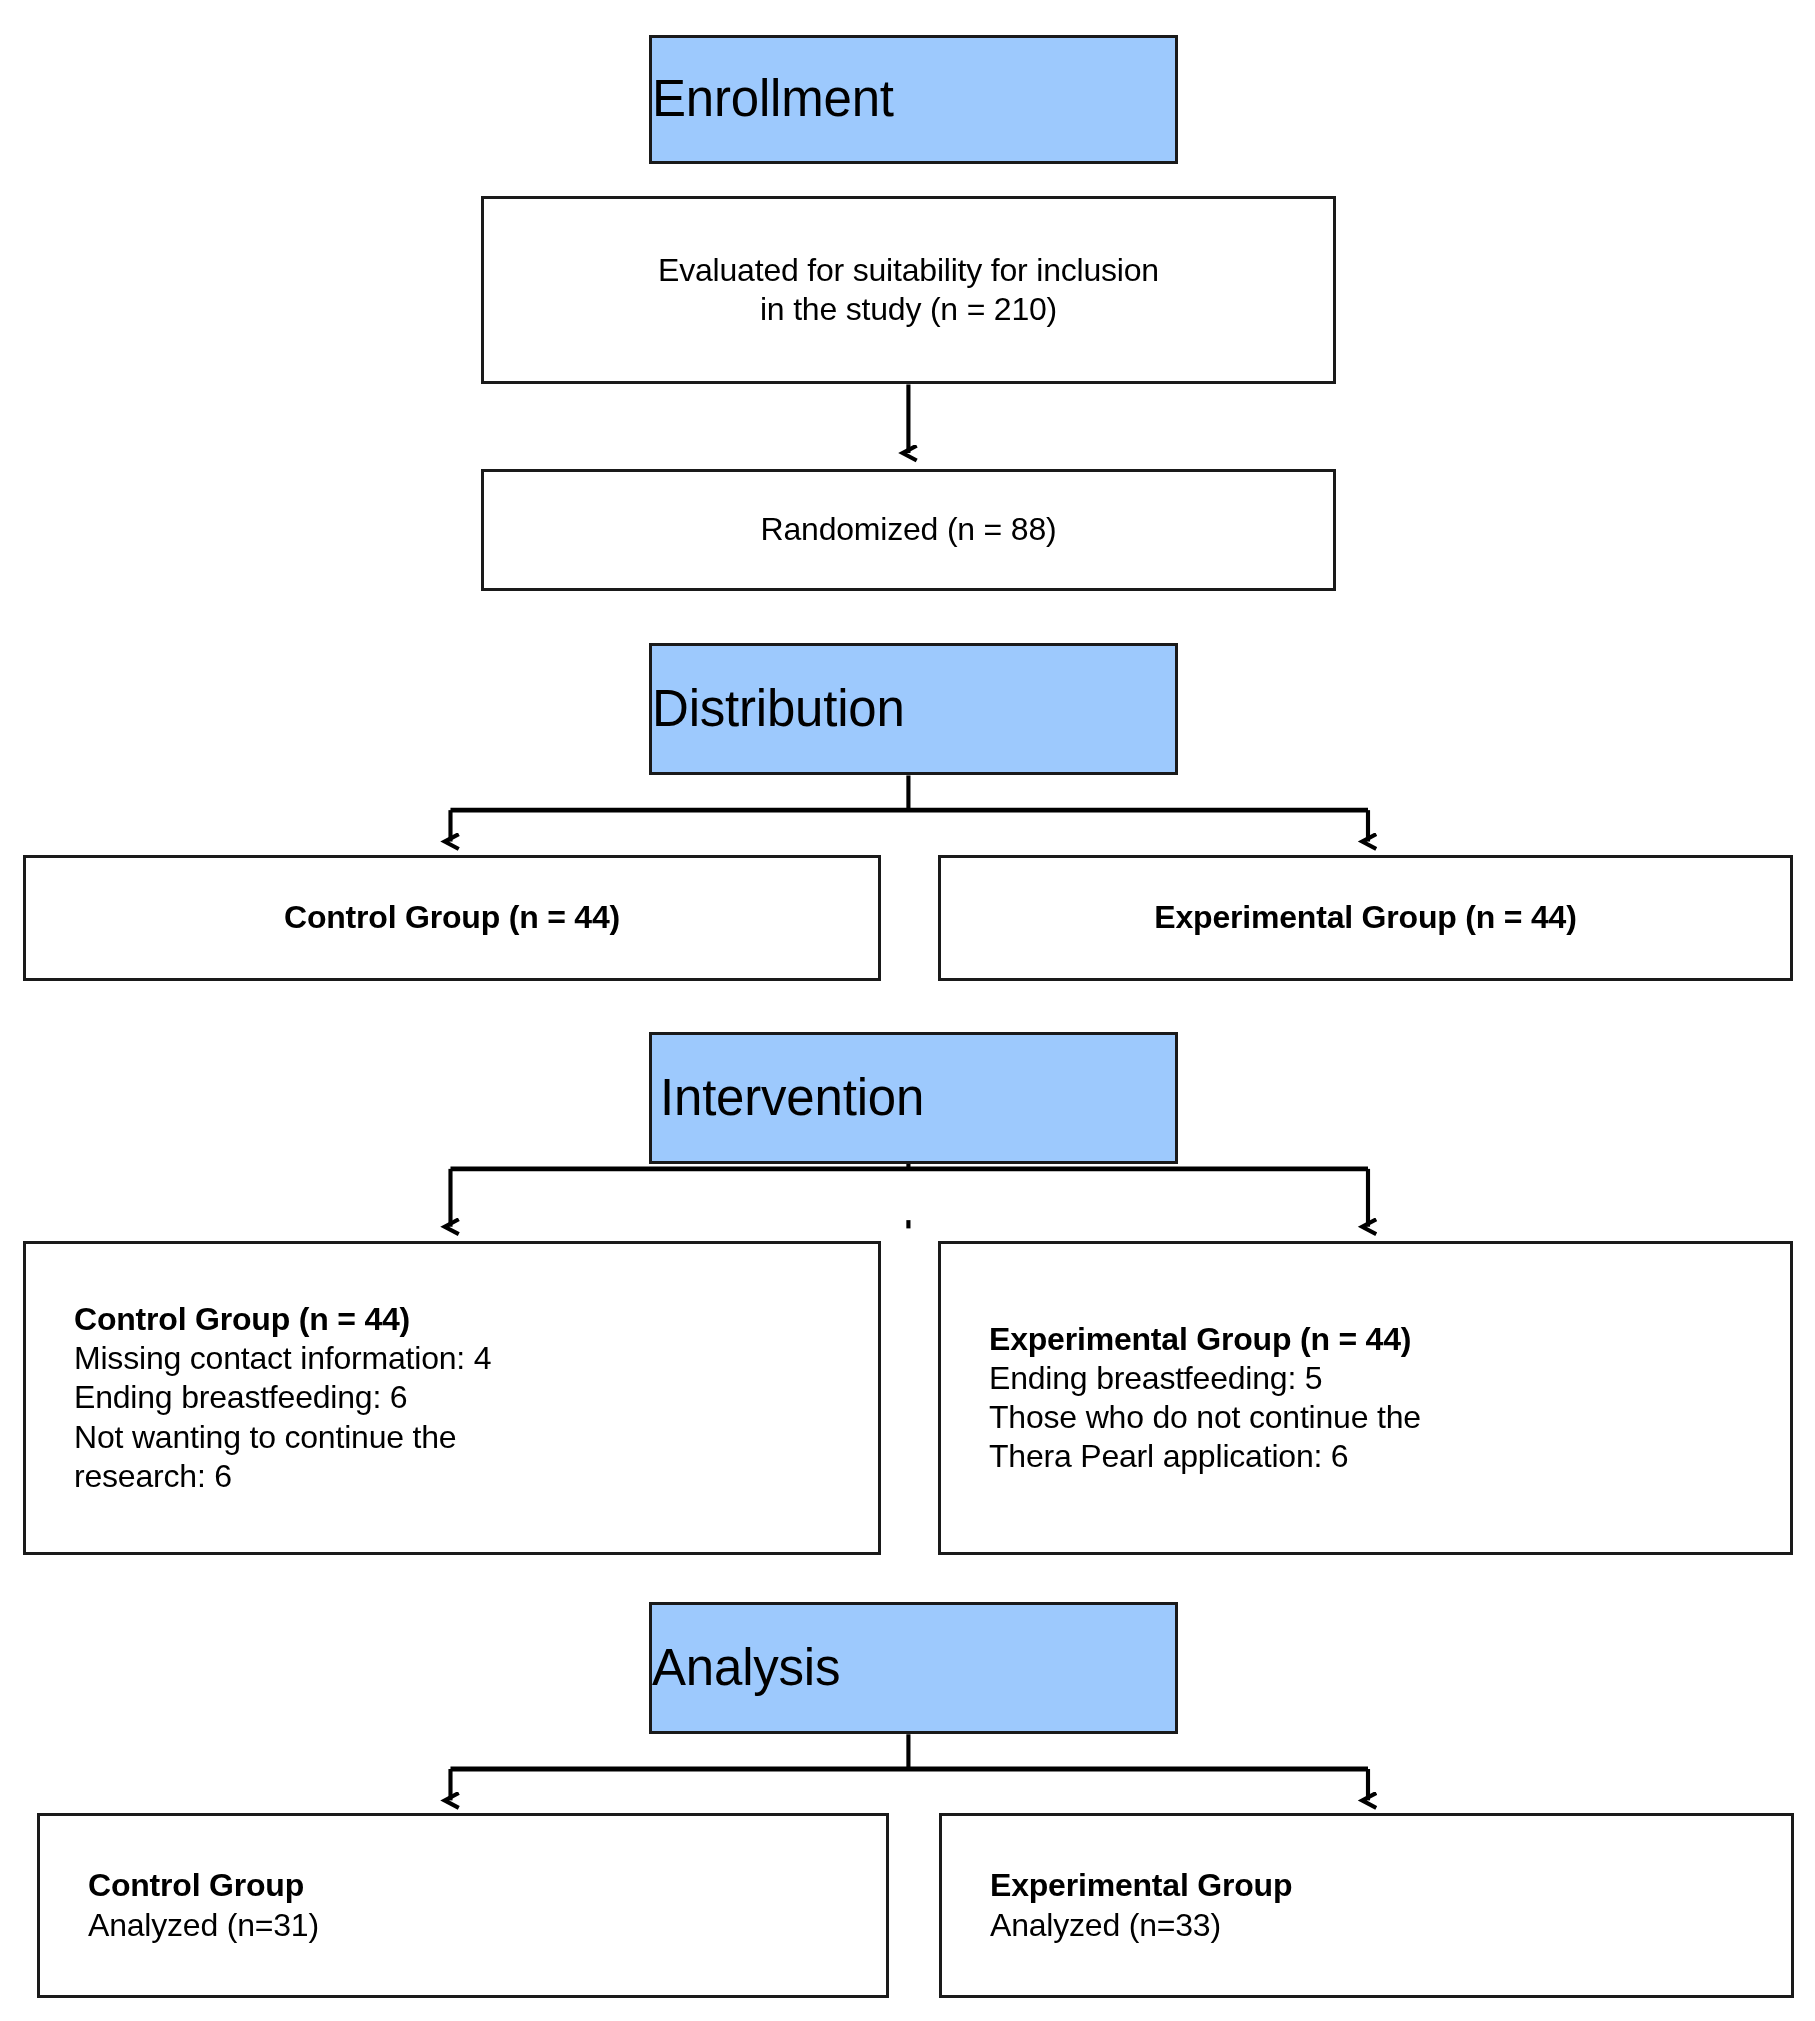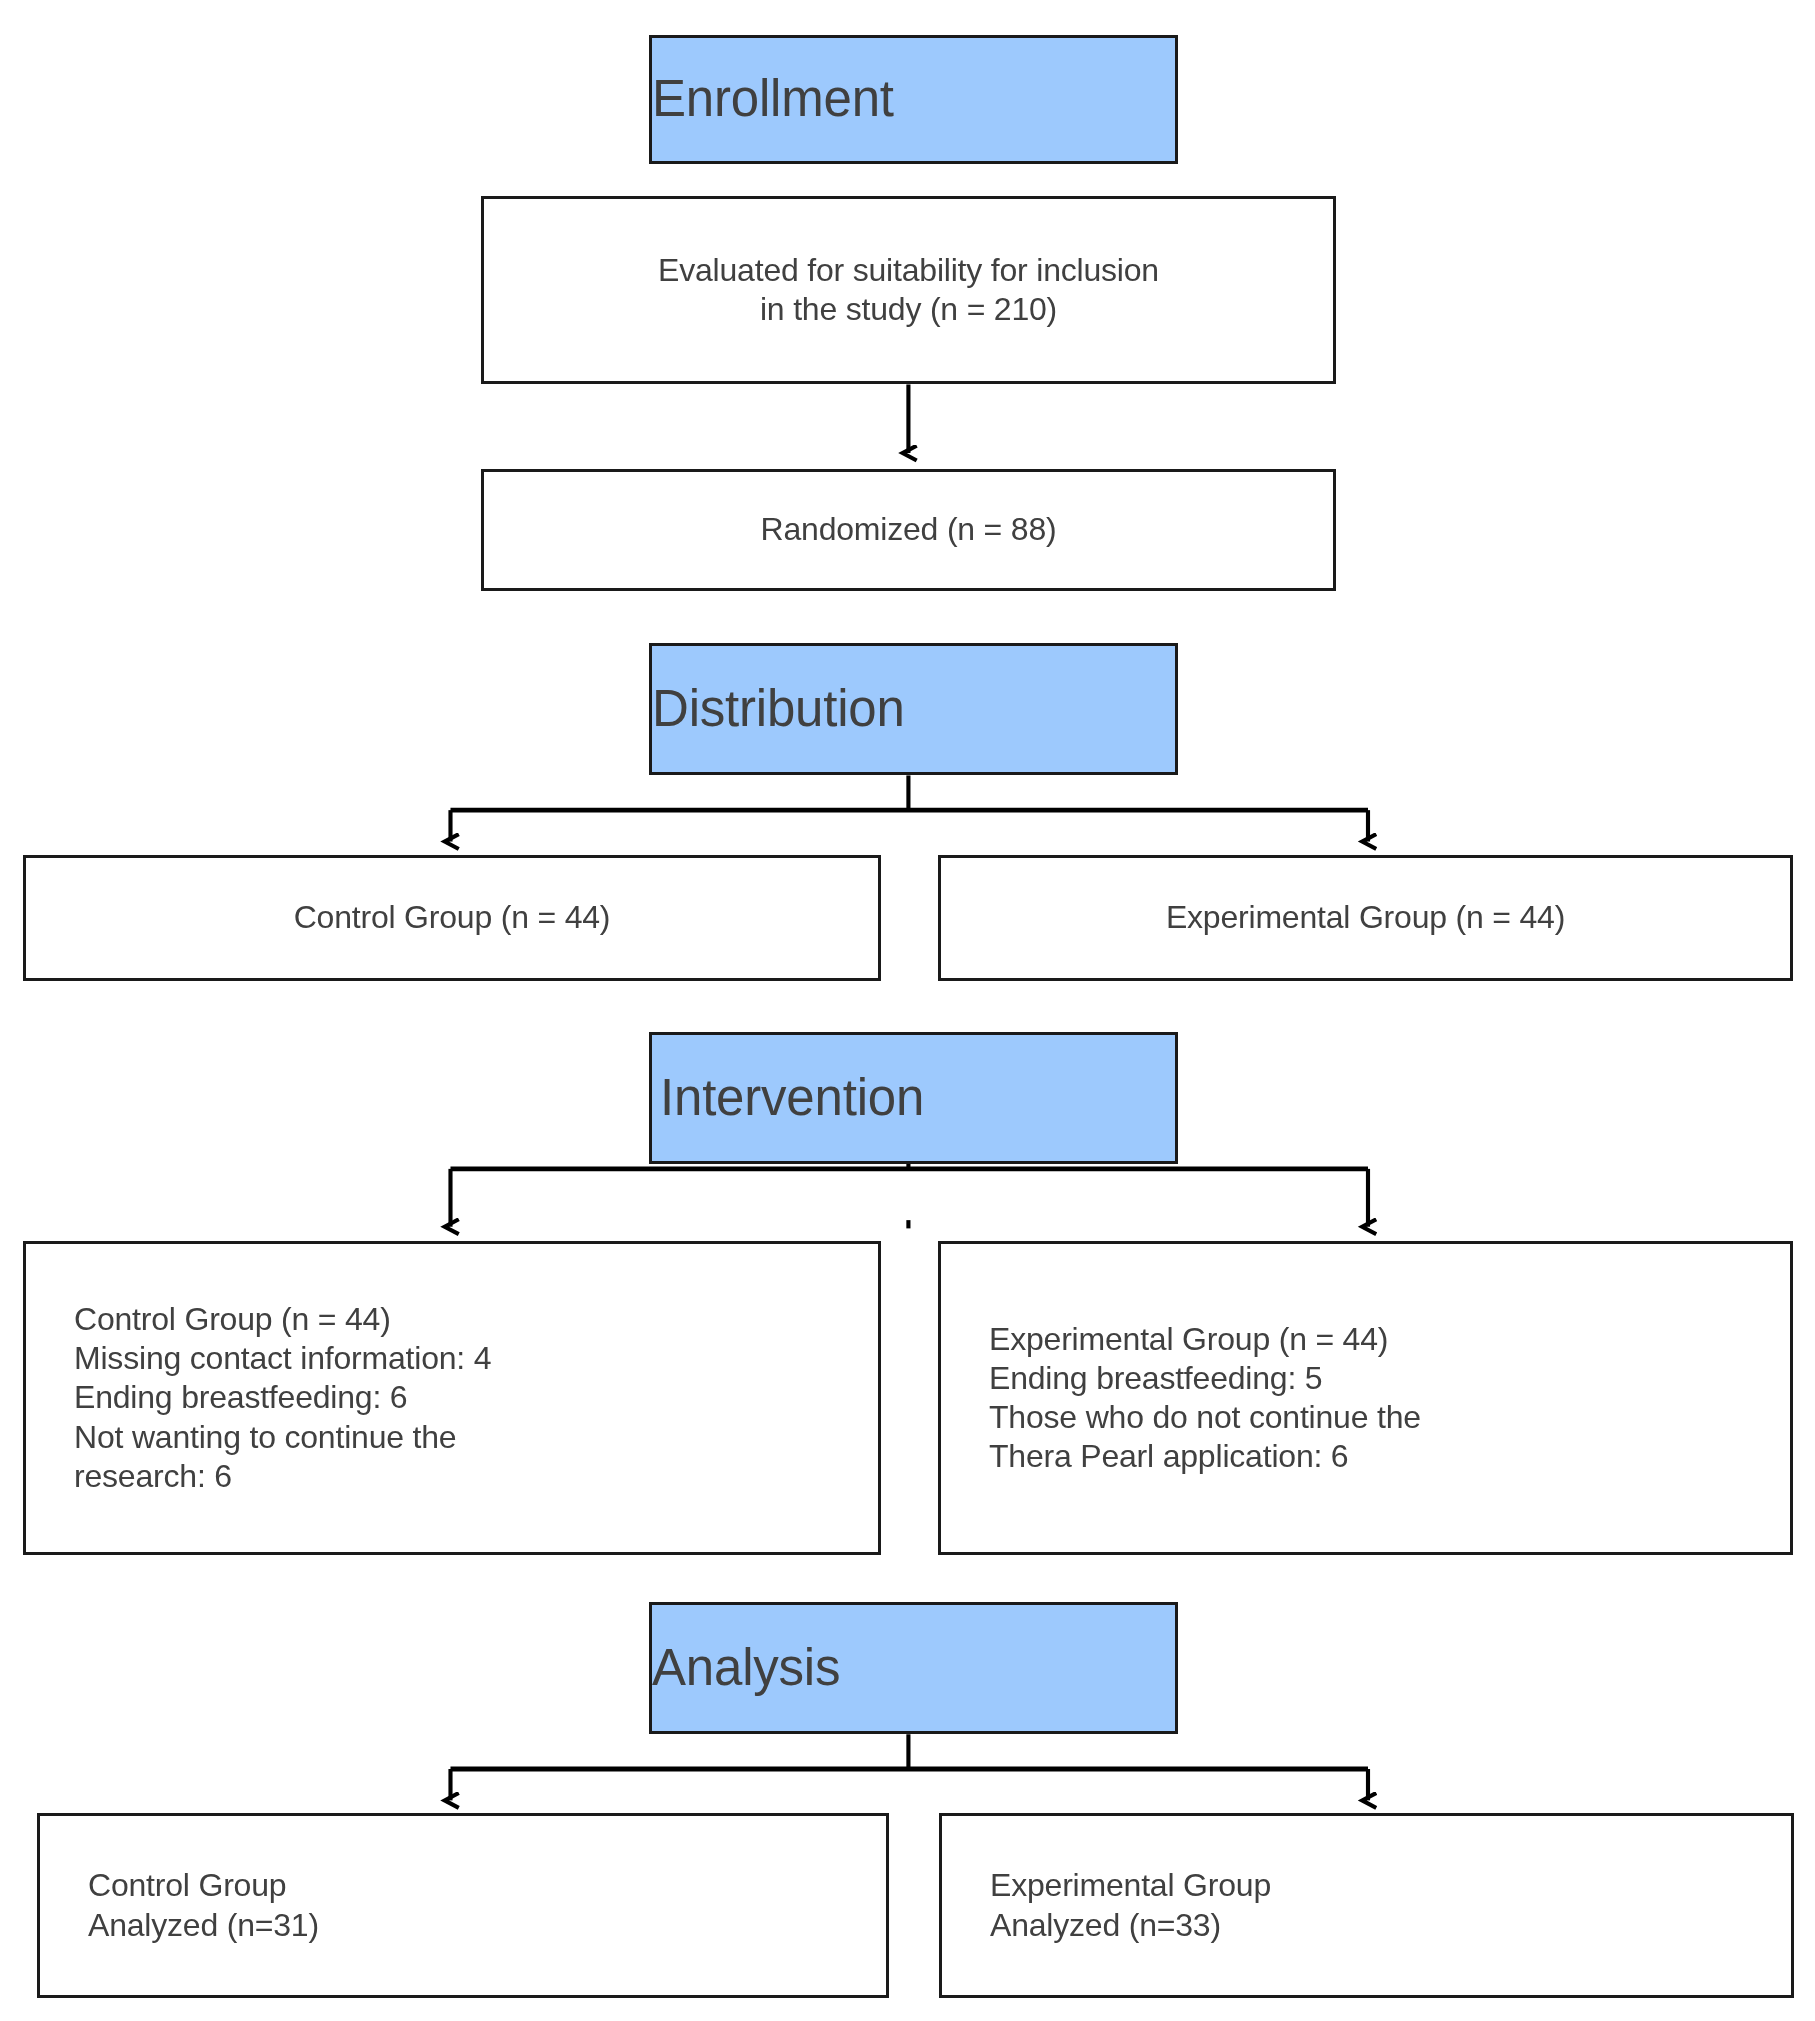--- a/index.html
+++ b/index.html
@@ -15,42 +15,42 @@
     overflow:hidden;
   }
   .node{
     position:absolute;
     box-sizing:border-box;
     border:3.3px solid #1a1a1a;
     background:#ffffff;
     display:flex;
     flex-direction:column;
     justify-content:center;
-    color:#404040;
+    color:#000000;
   }
   .node.stage{
     background:#9dc9fd;
     align-items:center;
     justify-content:center;
   }
   .node.center{ align-items:center; text-align:center; }
   .node.left   { align-items:flex-start; text-align:left; }
 
   .ln{
     display:block;
     width:100%;
     font-size:32px;
     line-height:1.22;
     letter-spacing:-0.2px;
     white-space:pre-wrap;
   }
   .node.stage .ln{ font-size:51px; line-height:1.1; }
   .node.center .ln{ text-align:center; }
   .node.left .ln{ text-align:left; padding-left:48px; padding-right:20px; }
-  .ln.b{ font-weight:400; }
+  .ln.b{ font-weight:700; }
   .ln.big{ font-size:51px; }
 
   #wires{
     position:absolute;
     left:0; top:0;
     width:1816px;
     height:2022px;
     pointer-events:none;
   }
 </style>

